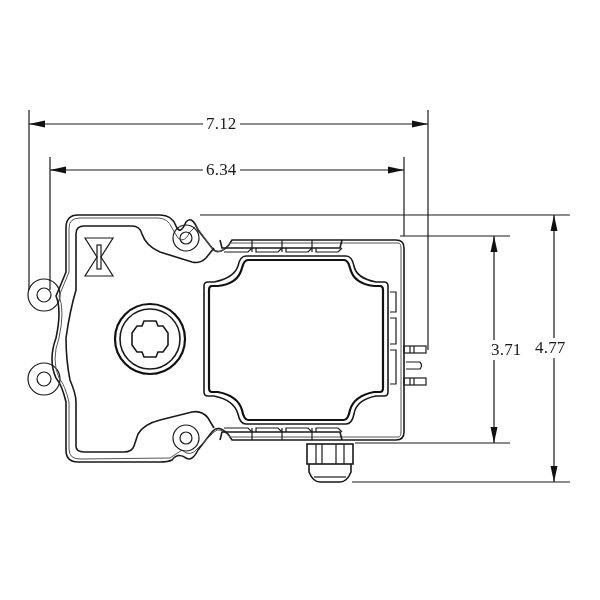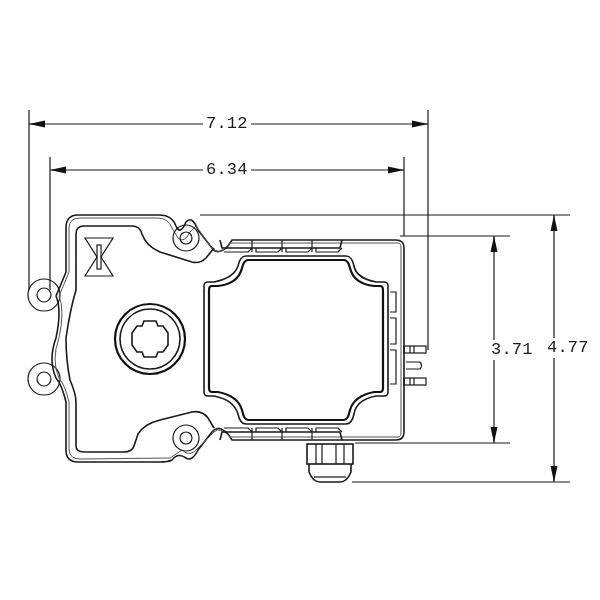--- a/index.html
+++ b/index.html
@@ -1,20 +1,20 @@
 <!DOCTYPE html>
 <html><head>
   <meta charset="utf-8">
   <style>
     html, body { margin: 0; padding: 0; background: #ffffff; }
     body { width: 600px; height: 600px; overflow: hidden; position: relative; font-family: "DejaVu Sans", sans-serif; }
     #drawing { position: absolute; left: 0; top: 0; width: 600px; height: 600px; }
     .dim-label {
       position: absolute; background: #fff; color: #1a1a1a;
-      font-family: Liberation Mono, monospace; font-size: 17px; line-height: 20px;
+      font-family: Liberation Serif, serif; font-size: 17px; line-height: 20px;
       padding: 0 3px; letter-spacing: 0.2px;
     }
     .thin { stroke: #1a1a1a; stroke-width: 1.2; fill: none; }
     .med { stroke: #1a1a1a; stroke-width: 1.6; fill: none; }
     .thick { stroke: #111; stroke-width: 2.2; fill: none; }
     .outline2 { stroke: #555; stroke-width: 1; fill: none; }
     .arrow { fill: #111; stroke: none; }
   </style>
 </head>
 <body>
@@ -246,13 +246,13 @@
     <line class="thin" x1="336" y1="444" x2="336" y2="464"></line>
     <line class="thin" x1="344" y1="444" x2="344" y2="464"></line>
     <path class="med" d="M 309 464 L 309 472 Q 313 482 320 482 L 340 482 Q 347 482 351 472 L 351 464"></path>
     <line class="thin" x1="314" y1="477" x2="346" y2="477"></line>
   </g>
 </svg>
 
 <div class="dim-label" style="left:203px; top:114px;">7.12</div>
 <div class="dim-label" style="left:203px; top:160px;">6.34</div>
 <div class="dim-label" style="left:472px; top:340px;margin-left:16px;">3.71</div>
-<div class="dim-label" style="left:544px; top:338px;">4.77</div>
+<div class="dim-label" style="left:532px; top:338px;">4.77</div>
 
 </body></html>

